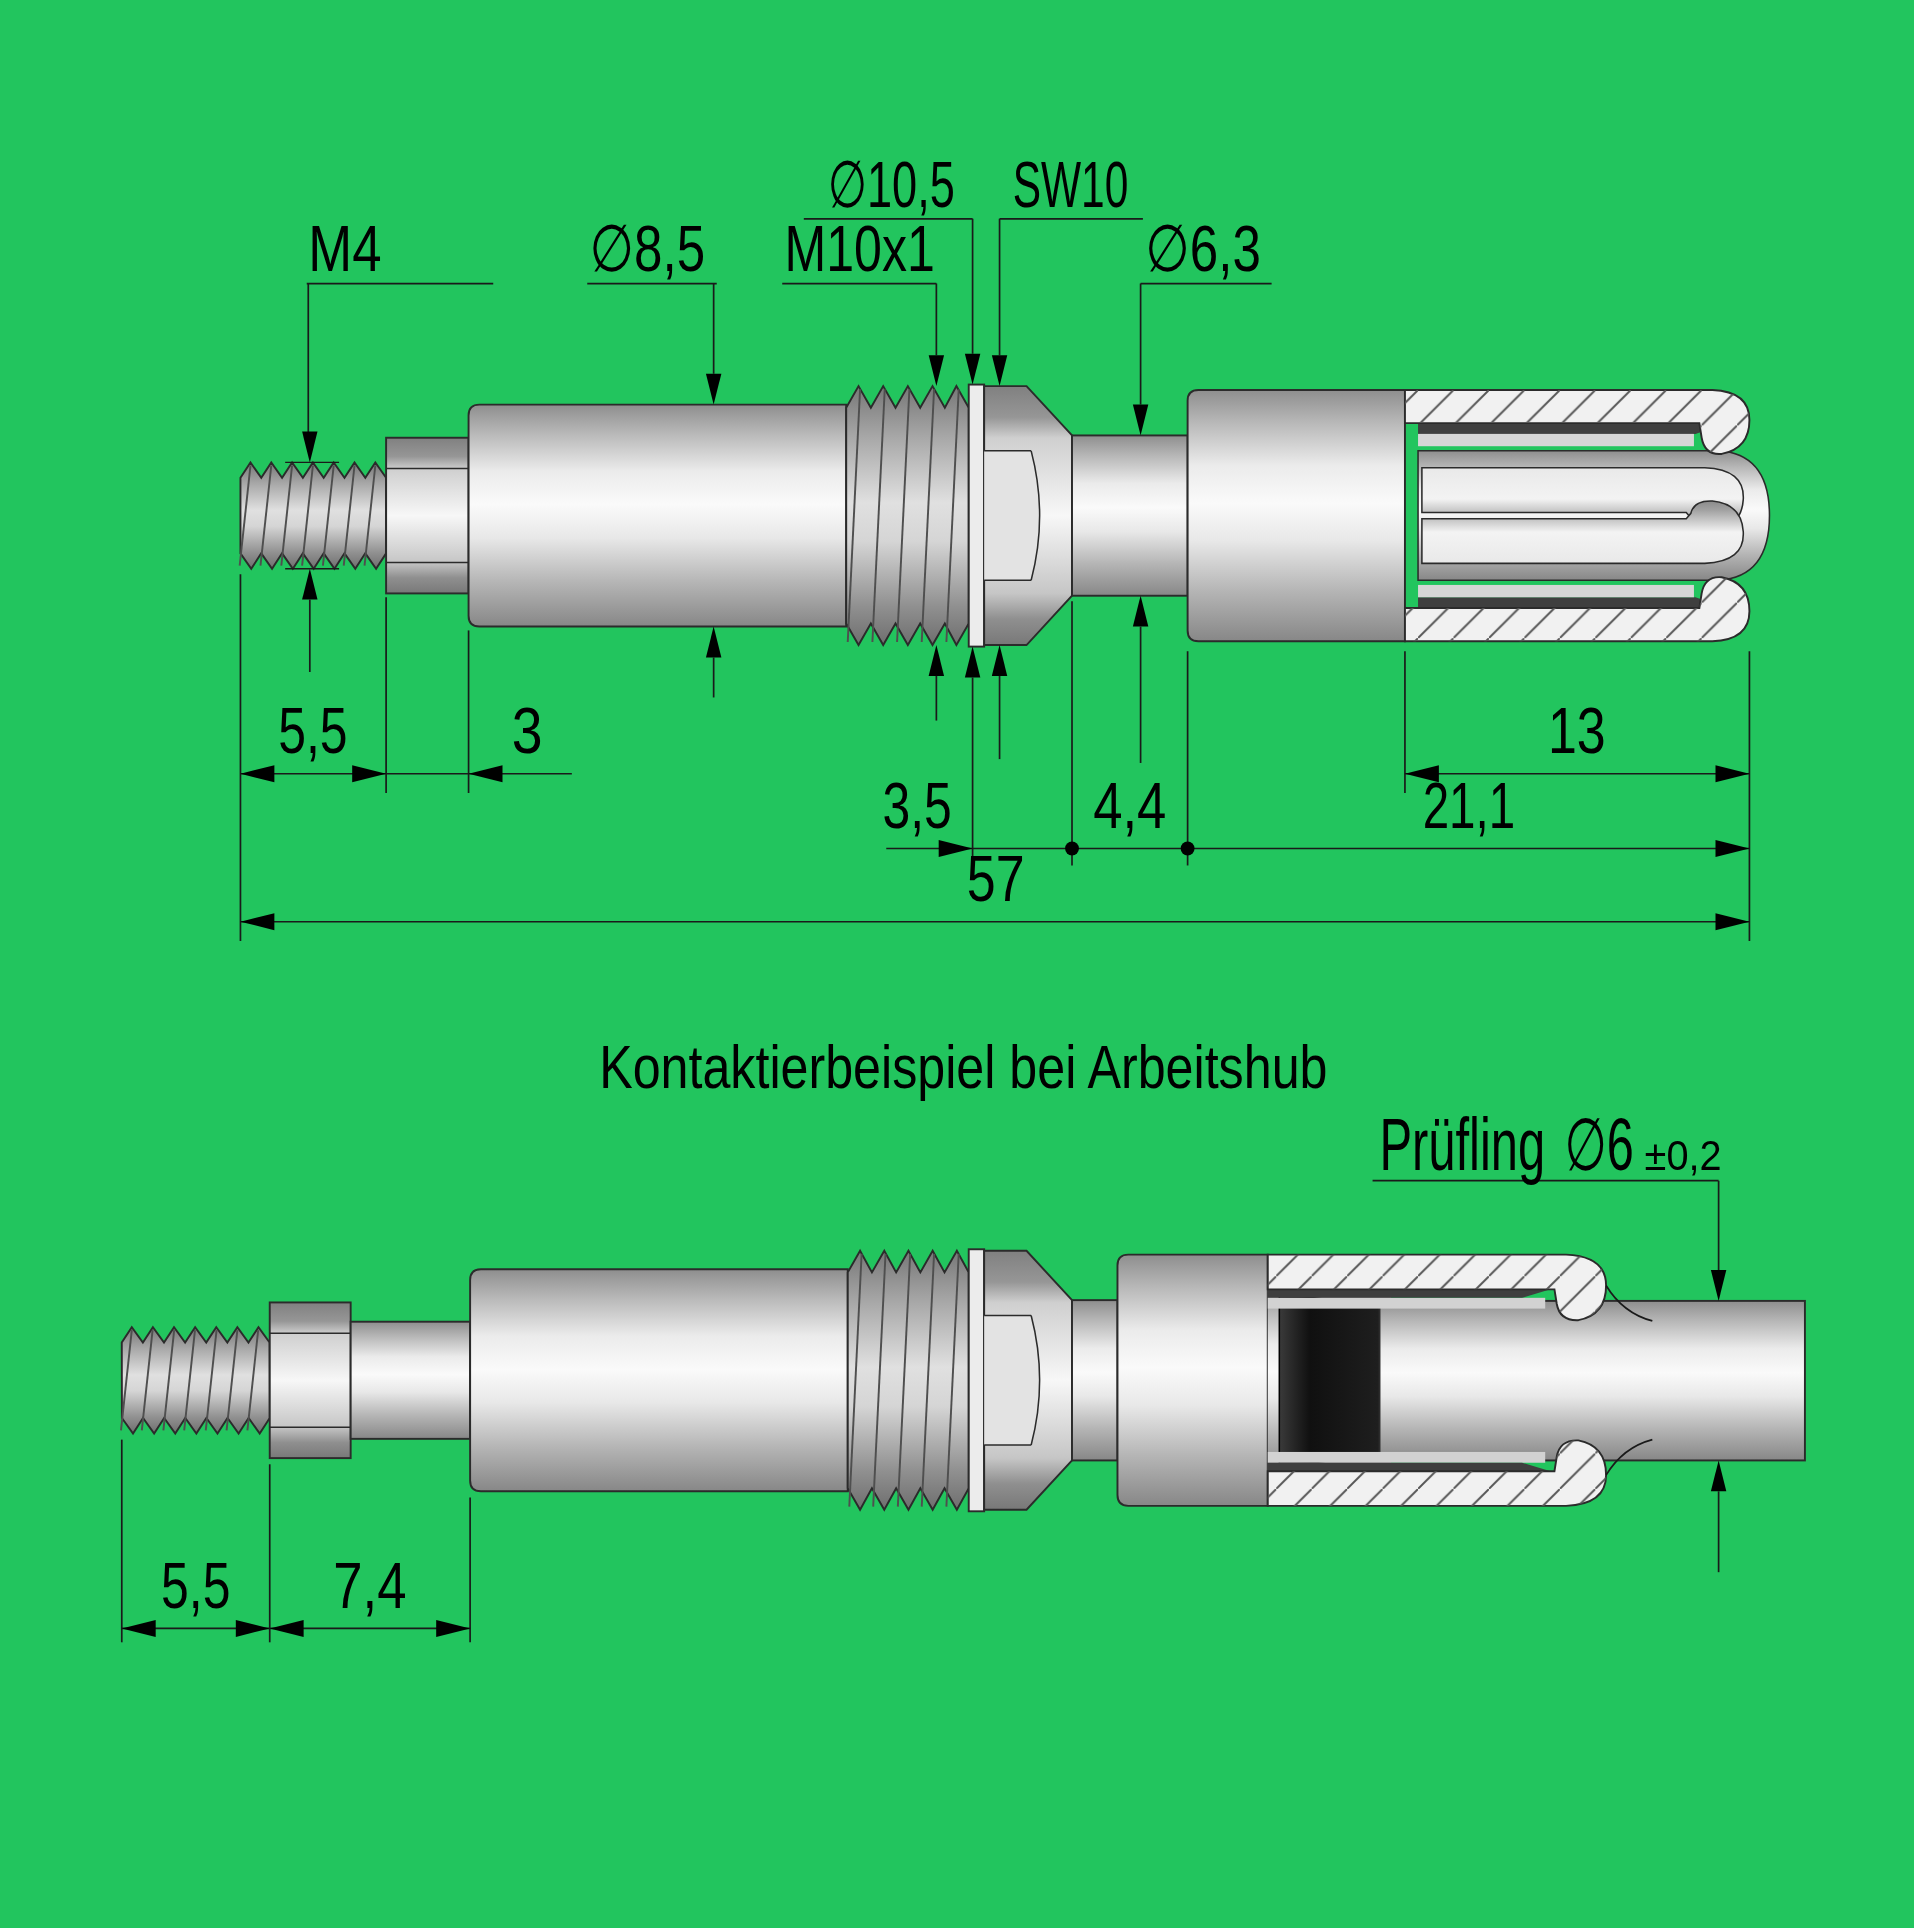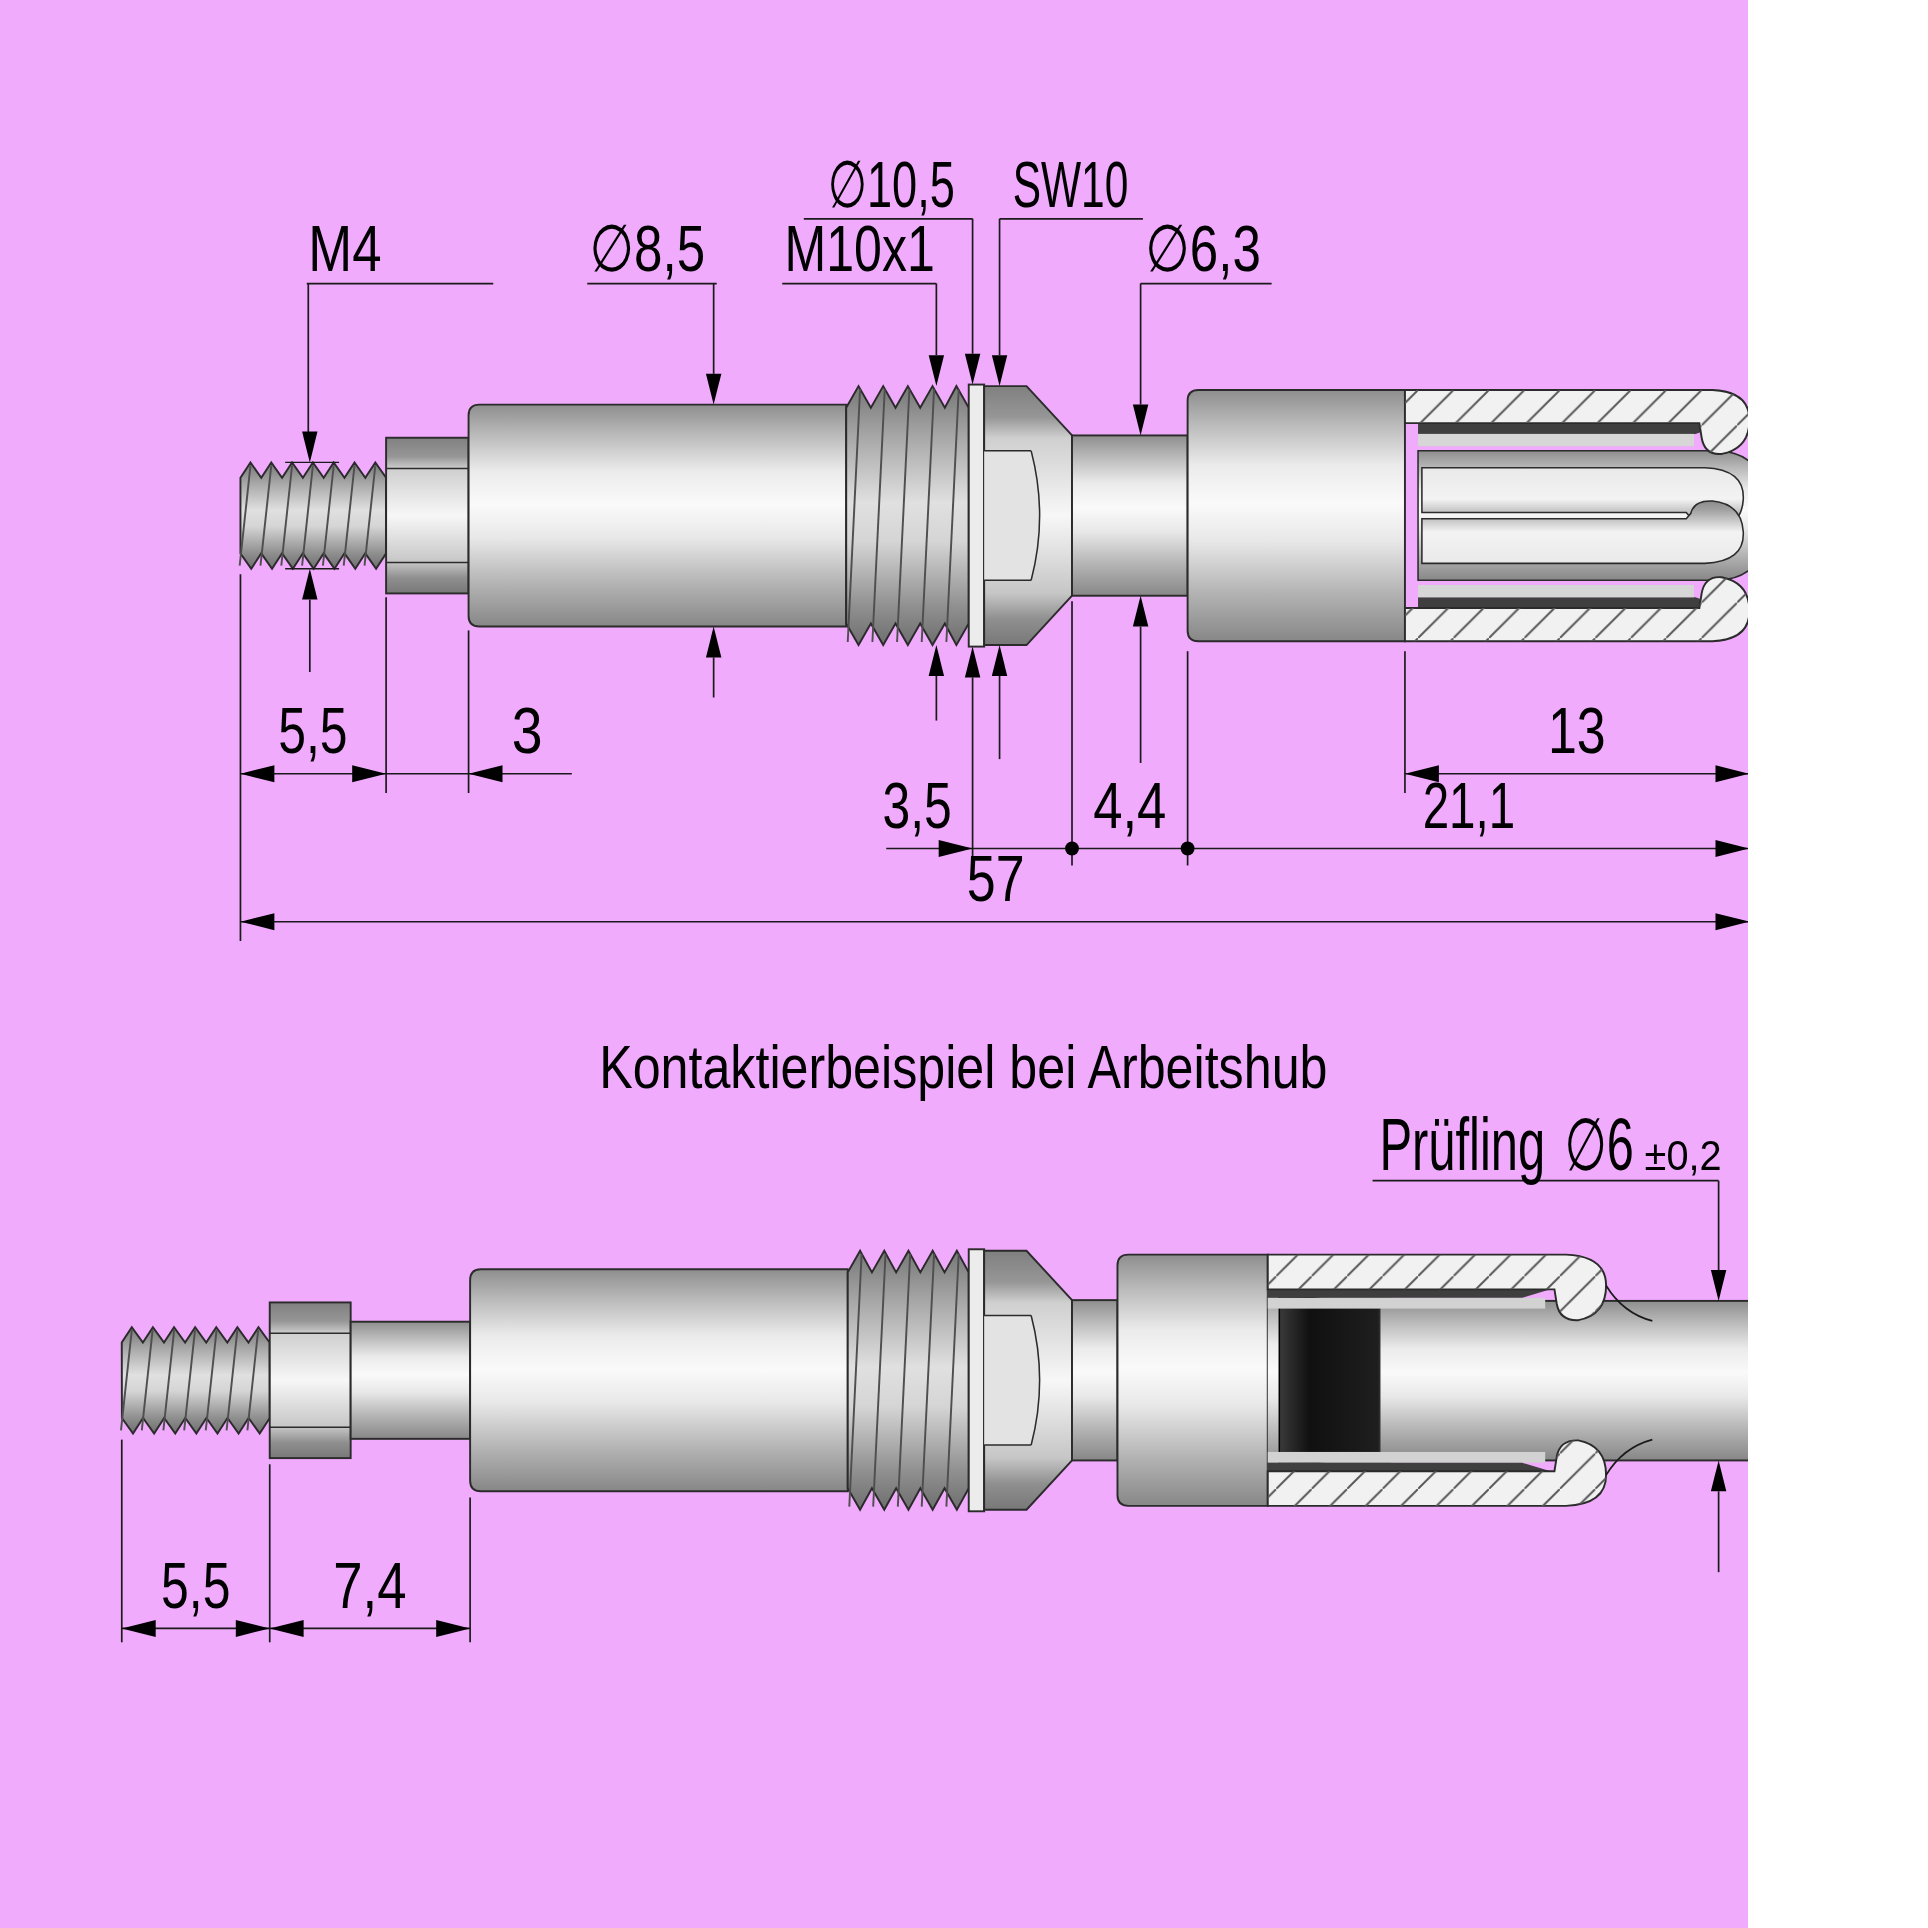--- a/index.html
+++ b/index.html
@@ -1,16 +1,16 @@
 <!DOCTYPE html>
 <html style="font-size:12.3px"><head>
 <meta charset="utf-8">
 <style>
   html,body{margin:0;padding:0;background:#ffffff;}
-  .page{position:relative;width:1748px;height:1929px;background:#f0abfc;overflow:hidden;
+  .page{position:relative;width:1914px;height:1929px;background:#22c55e;overflow:hidden;
         font-family:"Liberation Sans","DejaVu Sans",sans-serif;}
   svg{position:absolute;left:0;top:0;}
   text{fill:#000;font-family:"Liberation Sans","DejaVu Sans",sans-serif;}
   .dim{font-size:85px;}
   .lbl{font-size:85px;}
   .ttl{font-size:80px;}
   .big{font-size:95px;}
   .tol{font-size:56px;}
   .edge{stroke:#2b2b2b;stroke-width:2.5;}
   .thin{stroke:#1a1a1a;stroke-width:2.2;fill:none;}

